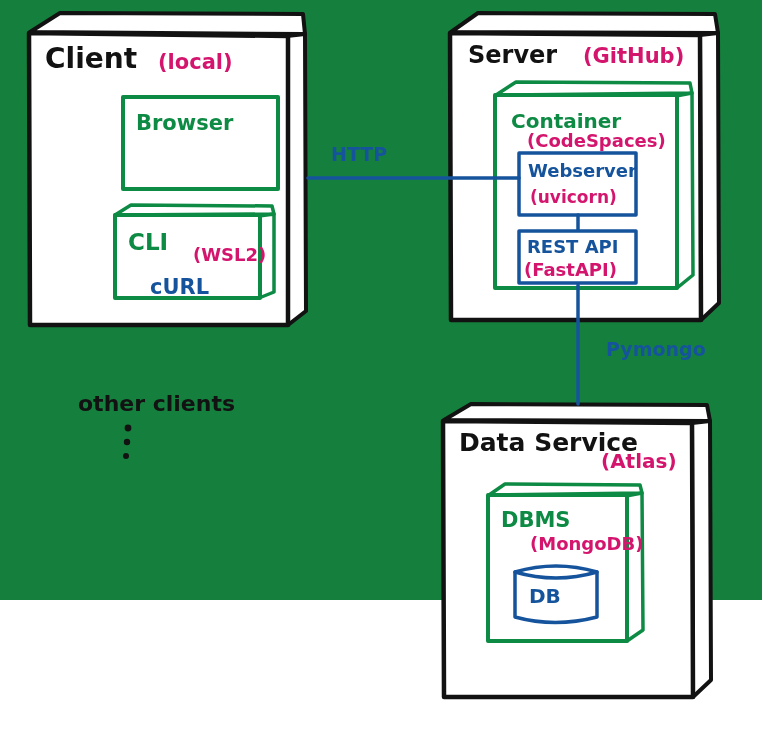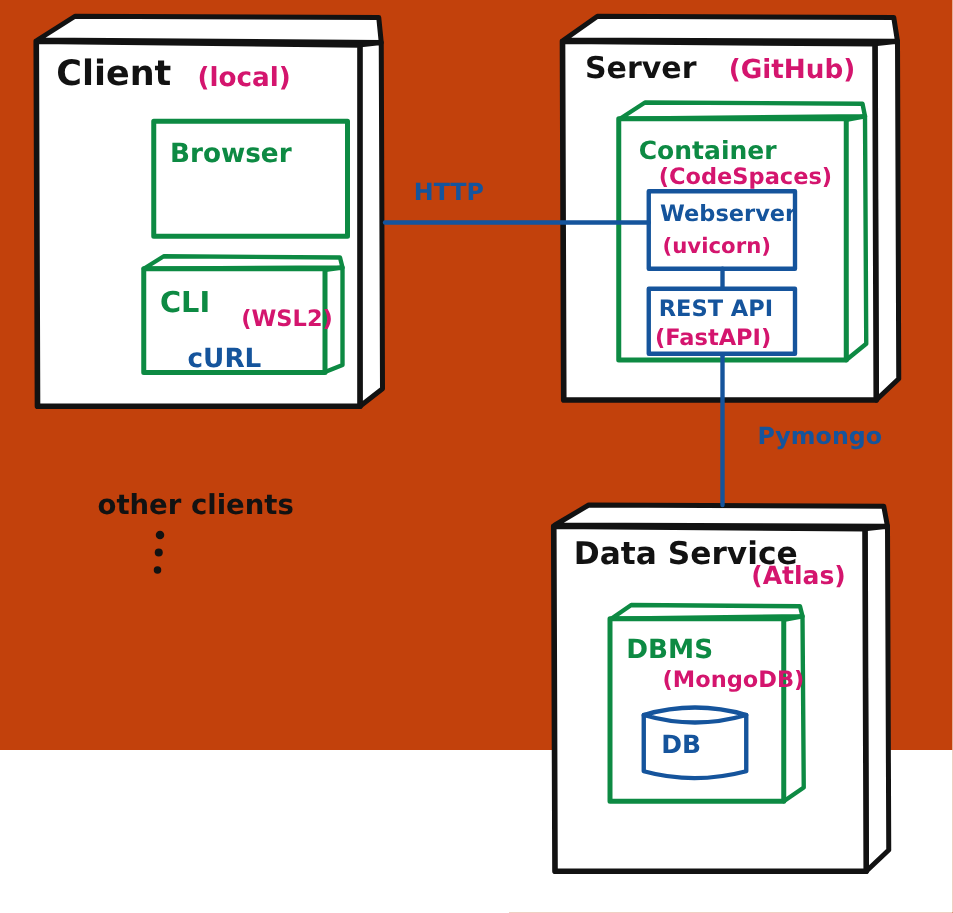--- a/index.html
+++ b/index.html
@@ -10,21 +10,21 @@
   body {
     width: 762px;
     height: 730px;
     font-family: "DejaVu Sans", sans-serif;
     overflow: hidden;
   }
   #canvas {
     position: relative;
     width: 762px;
     height: 600px;
-    background: #c2410c;
+    background: #15803d;
   }
   svg.diagram {
     position: absolute;
     top: 0;
     left: 0;
     width: 762px;
     height: 730px;
   }
   .hand-text {
     font-family: "DejaVu Sans", sans-serif;

